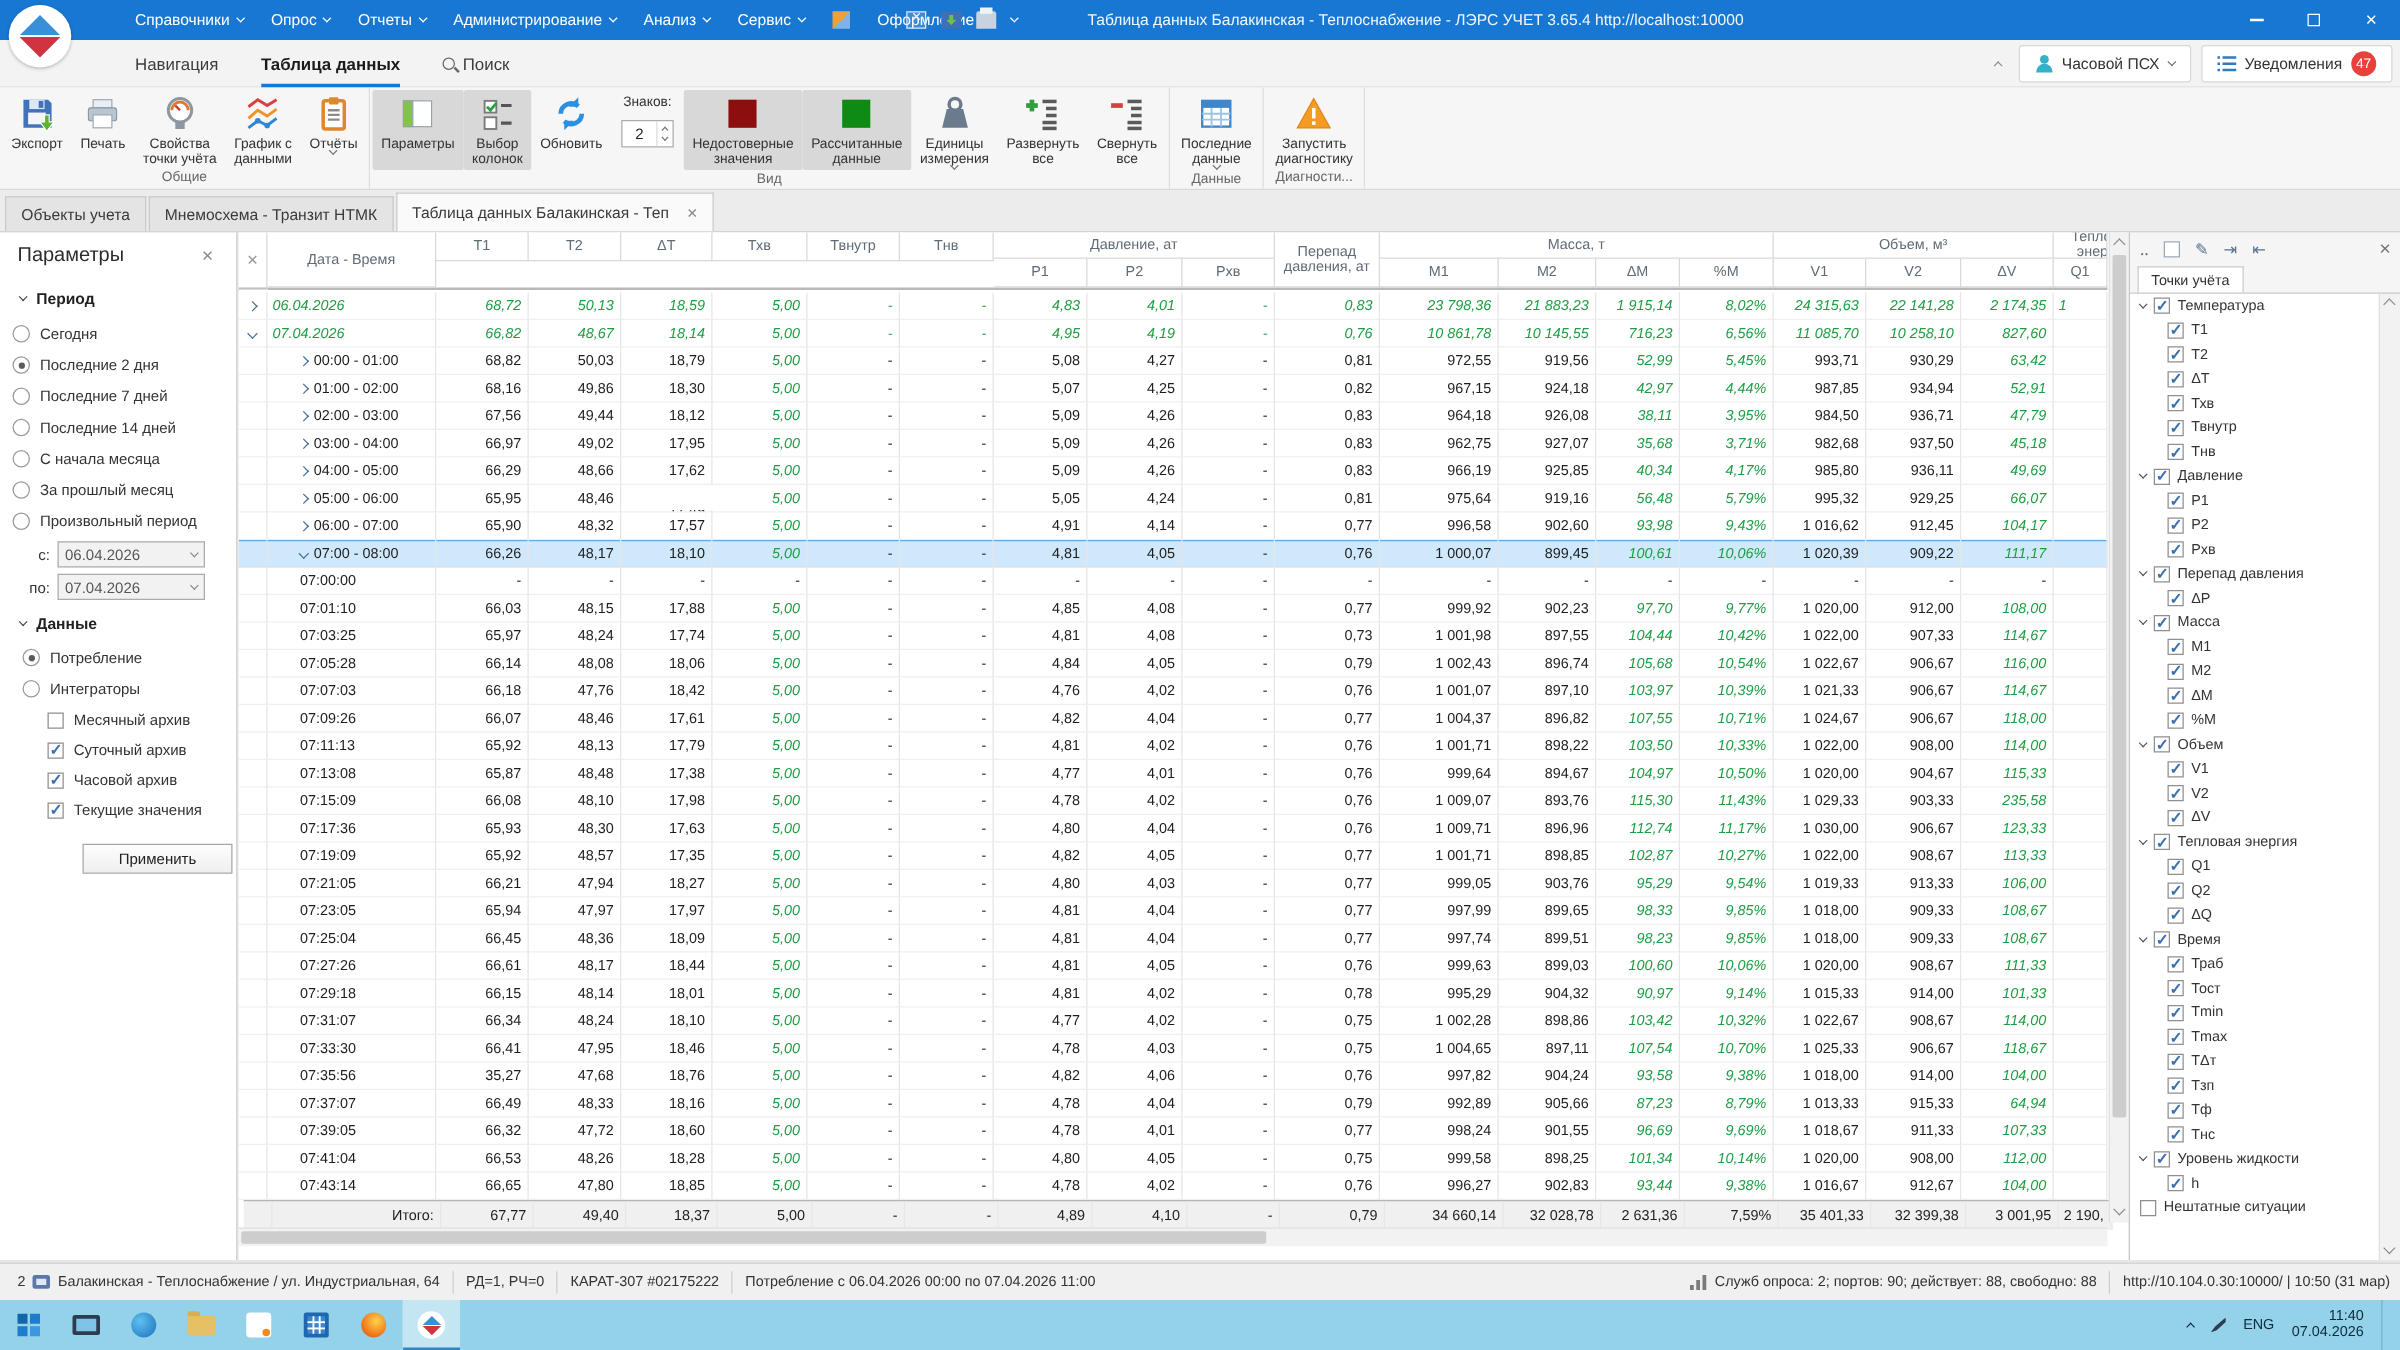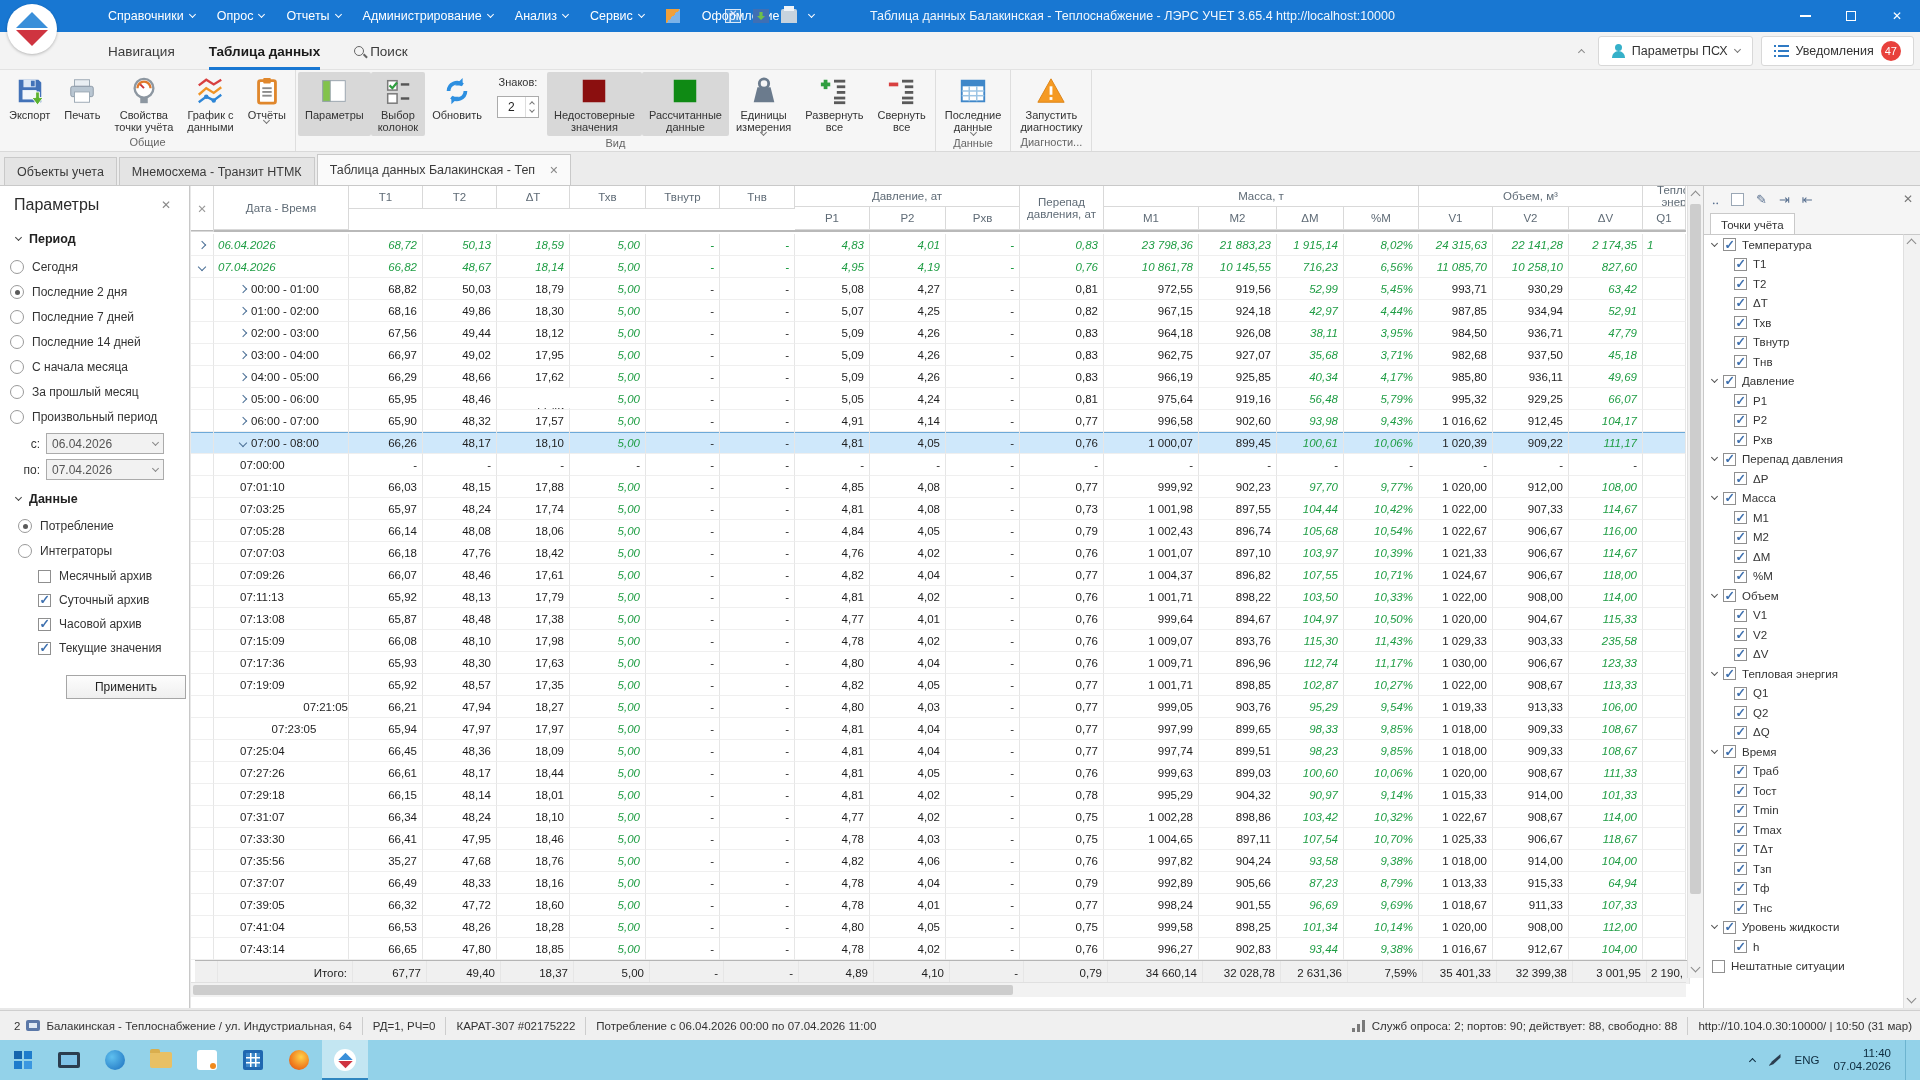--- a/index.html
+++ b/index.html
@@ -243,21 +243,21 @@
         </div>
         <div class="navtab">
           <span class="lens"></span>
           <span>Поиск</span>
         </div>
       </div>
     <div class="nav-right">
       <span class="collapse-chev cv u"></span>
       <div class="pillbtn">
         <span class="person"></span>
-        <span>Параметры ПСХ</span>
+        <span>Часовой ПСХ</span>
         <span class="cv" style="color:#777"></span>
       </div>
       <div class="pillbtn">
         <span class="notif-icon"></span>
         <span>Уведомления</span>
         <span class="badge">47</span>
       </div>
     </div>
   </div>
 
@@ -1146,21 +1146,21 @@
           <div class="tc num" style="width: 78px;">898,85</div>
           <div class="tc num gi" style="width: 67px;">102,87</div>
           <div class="tc num gi" style="width: 75px;">10,27%</div>
           <div class="tc num" style="width: 74px;">1 022,00</div>
           <div class="tc num" style="width: 76px;">908,67</div>
           <div class="tc num gi" style="width: 74px;">113,33</div>
           <div class="tc q1c" style="width: 43px;"></div>
         </div>
         <div class="trow ">
           <div class="tc" style="width: 23px; justify-content: center;"></div>
-          <div class="tc" style="width: 135px; gap: 5px; padding-left: 26px; justify-content: flex-end;">
+          <div class="tc" style="width: 135px; gap: 5px; padding-left: 26px;">
             <span>07:21:05</span>
           </div>
           <div class="tc num" style="width: 74px;">66,21</div>
           <div class="tc num" style="width: 74px;">47,94</div>
           <div class="tc num" style="width: 73px;">18,27</div>
           <div class="tc num gi" style="width: 76px;">5,00</div>
           <div class="tc num" style="width: 74px;">-</div>
           <div class="tc num" style="width: 75px;">-</div>
           <div class="tc num" style="width: 75px;">4,80</div>
           <div class="tc num" style="width: 76px;">4,03</div>
@@ -1170,21 +1170,21 @@
           <div class="tc num" style="width: 78px;">903,76</div>
           <div class="tc num gi" style="width: 67px;">95,29</div>
           <div class="tc num gi" style="width: 75px;">9,54%</div>
           <div class="tc num" style="width: 74px;">1 019,33</div>
           <div class="tc num" style="width: 76px;">913,33</div>
           <div class="tc num gi" style="width: 74px;">106,00</div>
           <div class="tc q1c" style="width: 43px;"></div>
         </div>
         <div class="trow ">
           <div class="tc" style="width: 23px; justify-content: center;"></div>
-          <div class="tc" style="width: 135px; gap: 5px; padding-left: 26px; justify-content: center;">
+          <div class="tc" style="width: 135px; gap: 5px; padding-left: 26px;">
             <span>07:23:05</span>
           </div>
           <div class="tc num" style="width: 74px;">65,94</div>
           <div class="tc num" style="width: 74px;">47,97</div>
           <div class="tc num" style="width: 73px;">17,97</div>
           <div class="tc num gi" style="width: 76px;">5,00</div>
           <div class="tc num" style="width: 74px;">-</div>
           <div class="tc num" style="width: 75px;">-</div>
           <div class="tc num" style="width: 75px;">4,81</div>
           <div class="tc num" style="width: 76px;">4,04</div>

